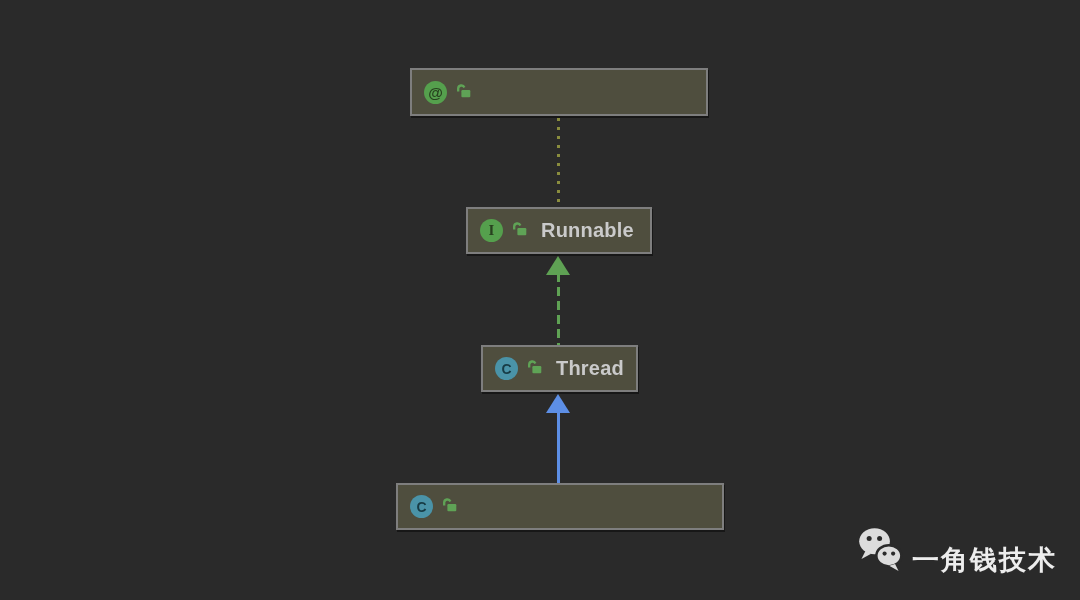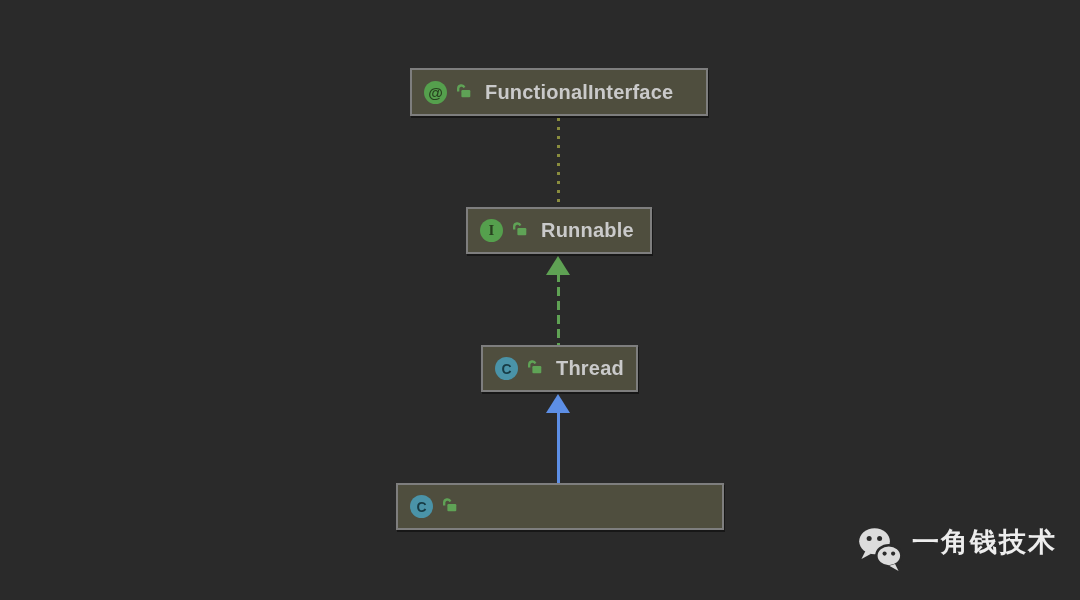--- a/index.html
+++ b/index.html
@@ -84,21 +84,21 @@
   }
   #edge-extends-arrow {
     left: 546px; top: 394px;
     border-bottom: 19px solid var(--extends-edge, #5d8fe6);
   }
 
   
   .watermark {
     position: absolute;
     left: 855px; top: 524px;
-    display: flex; align-items: flex-start;
+    display: flex; align-items: flex-end;
   }
   .watermark-label {
     margin-left: 7px;
     font-size: 27px;
     font-weight: 600;
     color: var(--watermark-text, #ededed);
     font-family: "Liberation Sans", sans-serif;
     letter-spacing: 2px;
   }
 </style>
@@ -114,21 +114,20 @@
   <div class="edge-line" id="edge-extends-line"></div>
 
   <div class="node" id="node-functionalinterface">
     <span class="badge badge-green badge-at">@</span>
     <span class="lock">
       <svg width="17" height="17" viewBox="0 0 16 16">
         <path d="M3 9 V6.2 A3 3 0 0 1 8.8 5.2" fill="none" stroke="#5fa356" stroke-width="2.2"></path>
         <rect x="6" y="7.6" width="8.4" height="6.8" rx="1" fill="#5fa356"></rect>
       </svg>
     </span>
-    <span class="node-label">FunctionalInterface</span>
   </div>
 
   <div class="node" id="node-runnable">
     <span class="badge badge-green badge-serif">I</span>
     <span class="lock">
       <svg width="17" height="17" viewBox="0 0 16 16">
         <path d="M3 9 V6.2 A3 3 0 0 1 8.8 5.2" fill="none" stroke="#5fa356" stroke-width="2.2"></path>
         <rect x="6" y="7.6" width="8.4" height="6.8" rx="1" fill="#5fa356"></rect>
       </svg>
     </span>

